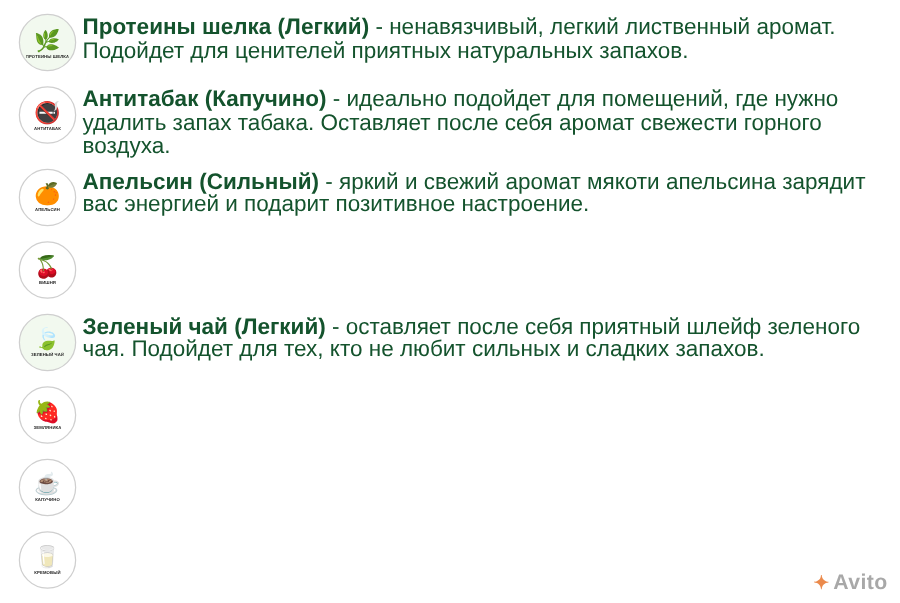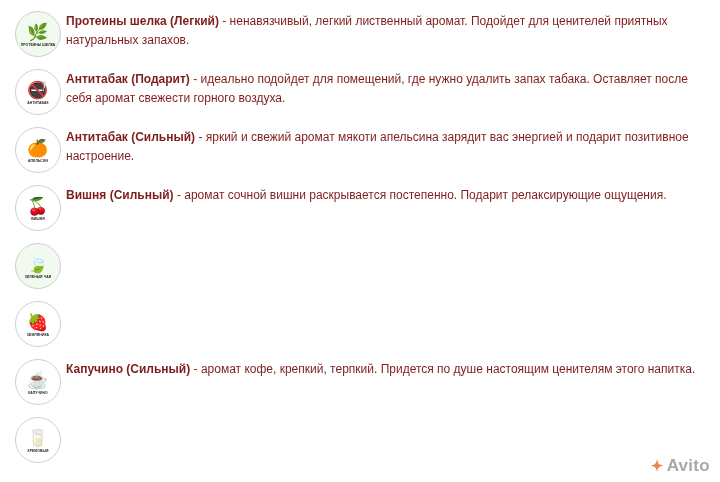--- a/index.html
+++ b/index.html
@@ -66,23 +66,23 @@
     line-height: 4px;
     max-width: 42px;
     white-space: nowrap;
     overflow: hidden;
   }
   .badge.green { background: #f2f9ef; }
   .badge.white { background: #ffffff; }
   .text {
     flex: 1 1 auto;
     padding-top: 4px;
-    font-size: 12px;
+    font-size: 18px;
     line-height: 18.5px;
-    color: #7f1d1d;
+    color: #14532d;
   }
   .text b {
     font-weight: bold;
   }
   .watermark {
     position: absolute;
     right: 10px;
     bottom: 6px;
     display: flex;
     align-items: center;
@@ -116,75 +116,72 @@
   </div>
 
   <div class="item">
     <div class="icon-wrap">
       <div class="badge white">
         <span class="glyph">🚭</span>
         <span class="cap">АНТИТАБАК</span>
       </div>
     </div>
     <div class="text">
-      <b>Антитабак (Подарит)</b><span> - </span><span>идеально подойдет для помещений, где нужно удалить запах табака. Оставляет после себя аромат свежести горного воздуха.</span>
+      <b>Антитабак (Капучино)</b><span> - </span><span>идеально подойдет для помещений, где нужно удалить запах табака. Оставляет после себя аромат свежести горного воздуха.</span>
     </div>
   </div>
 
   <div class="item">
     <div class="icon-wrap">
       <div class="badge white">
         <span class="glyph">🍊</span>
         <span class="cap">АПЕЛЬСИН</span>
       </div>
     </div>
     <div class="text">
-      <b>Антитабак (Сильный)</b><span> - </span><span>яркий и свежий аромат мякоти апельсина зарядит вас энергией и подарит позитивное настроение.</span>
+      <b>Апельсин (Сильный)</b><span> - </span><span>яркий и свежий аромат мякоти апельсина зарядит вас энергией и подарит позитивное настроение.</span>
     </div>
   </div>
 
   <div class="item">
     <div class="icon-wrap">
       <div class="badge white">
         <span class="glyph">🍒</span>
         <span class="cap">ВИШНЯ</span>
       </div>
     </div>
-    <div class="text">
-      <b>Вишня (Сильный)</b><span> - </span><span>аромат сочной вишни раскрывается постепенно. Подарит релаксирующие ощущения.</span>
-    </div>
   </div>
 
   <div class="item">
     <div class="icon-wrap">
       <div class="badge green">
         <span class="glyph">🍃</span>
         <span class="cap">ЗЕЛЕНЫЙ ЧАЙ</span>
       </div>
+    </div>
+    <div class="text">
+      <b>Зеленый чай (Легкий)</b><span> - </span><span>оставляет после себя приятный шлейф зеленого чая. Подойдет для тех, кто не любит сильных и сладких запахов.</span>
     </div>
   </div>
 
   <div class="item">
     <div class="icon-wrap">
       <div class="badge white">
         <span class="glyph">🍓</span>
         <span class="cap">ЗЕМЛЯНИКА</span>
       </div>
     </div>
   </div>
 
   <div class="item">
     <div class="icon-wrap">
       <div class="badge white">
         <span class="glyph">☕</span>
         <span class="cap">КАПУЧИНО</span>
       </div>
-    </div>
-    <div class="text">
-      <b>Капучино (Сильный)</b><span> - </span><span>аромат кофе, крепкий, терпкий. Придется по душе настоящим ценителям этого напитка.</span>
     </div>
   </div>
 
   <div class="item">
     <div class="icon-wrap">
       <div class="badge white">
         <span class="glyph">🥛</span>
         <span class="cap">КРЕМОВЫЙ</span>
       </div>
     </div>

